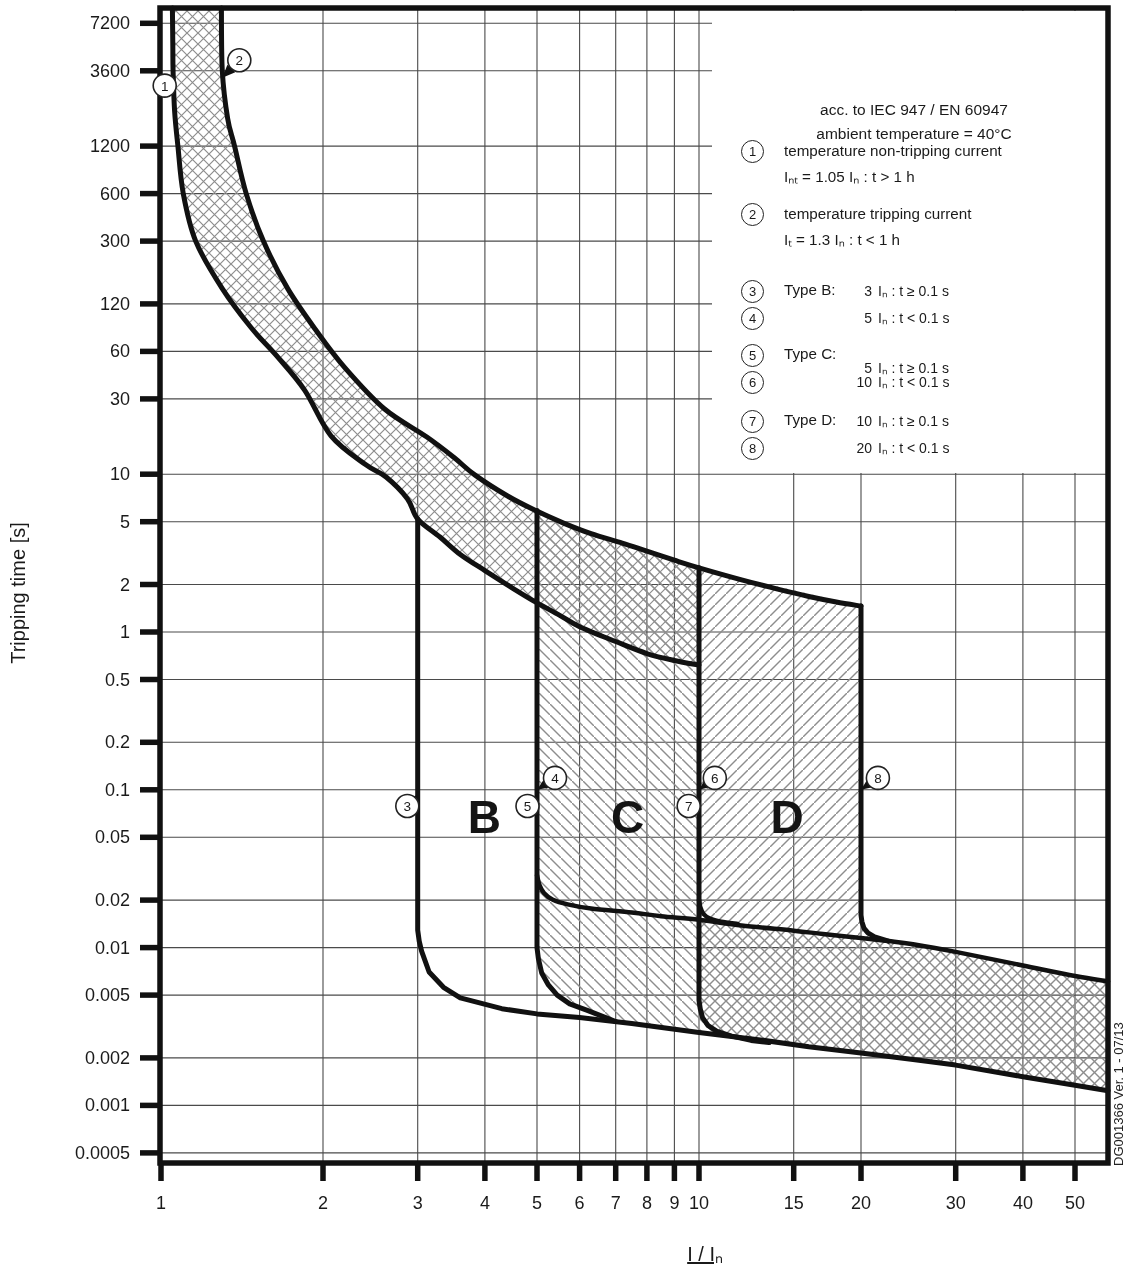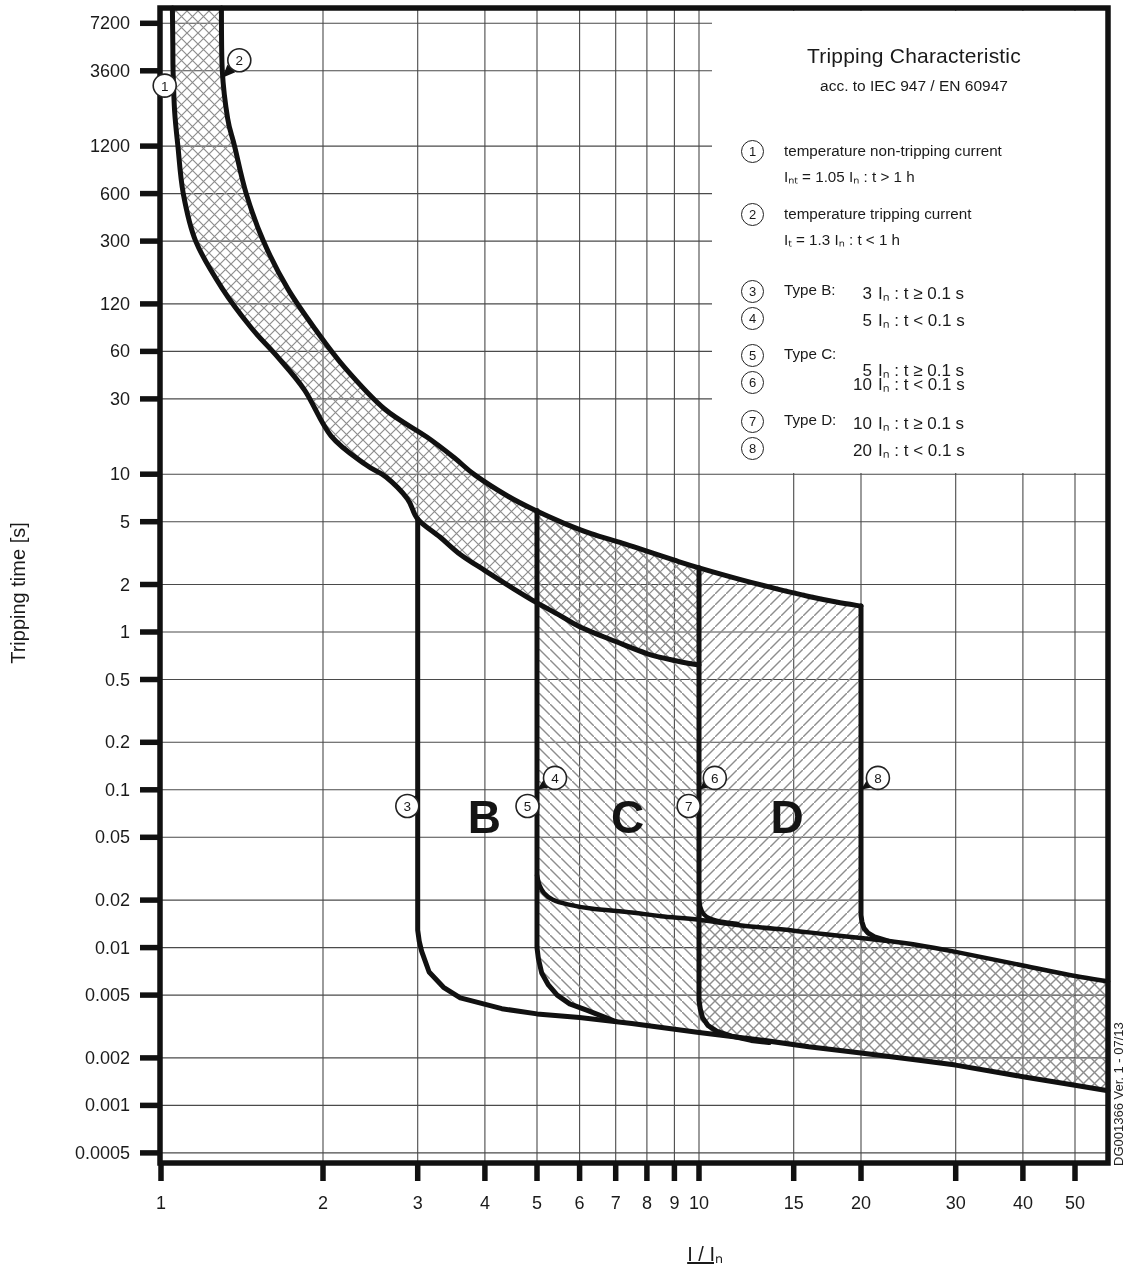--- a/index.html
+++ b/index.html
@@ -6,31 +6,31 @@
   .stage{position:relative;width:1130px;height:1280px;background:#fde047;overflow:hidden;
          font-family:"Liberation Sans",sans-serif;color:#1a1a1a;}
   #chart-host{position:absolute;left:0;top:0;width:1130px;height:1280px;}
   .ylab{position:absolute;left:-64px;top:580px;width:168px;height:26px;transform:rotate(-90deg);
         font-size:20px;text-align:center;white-space:nowrap;}
   .xlab{position:absolute;left:578px;top:1240px;width:145px;text-align:right;font-size:20px;white-space:nowrap;text-decoration:underline;}
   .wm{position:absolute;left:1010px;top:1047px;width:220px;height:18px;transform:rotate(-90deg);
       font-size:13px;white-space:nowrap;text-align:left;color:#222;}
   .legend{position:absolute;left:718px;top:40px;width:392px;height:434px;}
   .lg-title{position:absolute;left:0;top:4px;width:100%;text-align:center;font-size:21px;font-weight:500;letter-spacing:.2px;}
-  .lg-sub{position:absolute;left:0;width:100%;text-align:center;font-size:15.5px;}
+  .lg-sub{position:absolute;left:0;width:100%;text-align:center;font-size:15.5px;margin-top:24px;}
   .s1{top:37px;} .s2{top:61px;}
   .badge{position:absolute;left:23px;width:23px;height:23px;border:1.5px solid #222;border-radius:50%;
          background:#fff;font-size:13px;display:flex;align-items:center;justify-content:center;box-sizing:border-box;}
   .b1{top:100px;} .b2{top:163px;} .b3{top:240px;} .b4{top:267px;}
   .b5{top:304px;} .b6{top:331px;} .b7{top:370px;} .b8{top:397px;}
   .ltxt{position:absolute;left:66px;font-size:15.2px;white-space:nowrap;}
   .t1{top:102px;} .f1{top:126px;} .t2{top:165px;} .f2{top:189px;}
   .tyl{position:absolute;left:66px;font-size:15.2px;white-space:nowrap;}
   .tb{top:241px;} .tc{top:305px;} .td{top:371px;}
-  .lval{position:absolute;left:128px;font-size:17px;white-space:nowrap;}
+  .lval{position:absolute;left:128px;font-size:14px;white-space:nowrap;}
   .vb1{top:241px;} .vb2{top:268px;} .vc1{top:318px;} .vc2{top:332px;} .vd1{top:371px;} .vd2{top:398px;}
   .vnum{display:inline-block;width:26px;text-align:right;margin-right:6px;}
 </style>
 </head>
 <body>
 
 <div class="stage">
   <div id="chart-host"><svg width="1130" height="1280" viewBox="0 0 1130 1280" font-family="Liberation Sans, sans-serif">
         <defs>
           <pattern id="hx" width="11" height="11" patternUnits="userSpaceOnUse">
@@ -209,22 +209,22 @@
           <circle cx="877.9" cy="777.9" r="11.5" fill="#fff" stroke="#222" stroke-width="1.6"></circle>
           <text x="877.9" y="782.9" text-anchor="middle" font-size="13.5" fill="#1a1a1a">8</text>
         </g>
       </svg></div>
 
   <div class="ylab">Tripping time [s]</div>
   <div class="xlab">I / Iₙ</div>
   <div class="wm">DG001366 Ver. 1 - 07/13</div>
 
   <div class="legend">
-    <div class="lg-title">Tripping Characteristic</div>
     <div class="lg-sub s1">acc. to IEC 947 / EN 60947</div>
+    <div class="lg-sub s2">ambient temperature = 40°C</div>
 
     <div class="badge b1">1</div>
     <div class="ltxt t1">temperature non-tripping current</div>
     <div class="ltxt f1">Iₙₜ  =  1.05 Iₙ :  t &gt; 1 h</div>
 
     <div class="badge b2">2</div>
     <div class="ltxt t2">temperature tripping current</div>
     <div class="ltxt f2">Iₜ  =  1.3 Iₙ :  t &lt; 1 h</div>
 
     <div class="badge b3">3</div>

